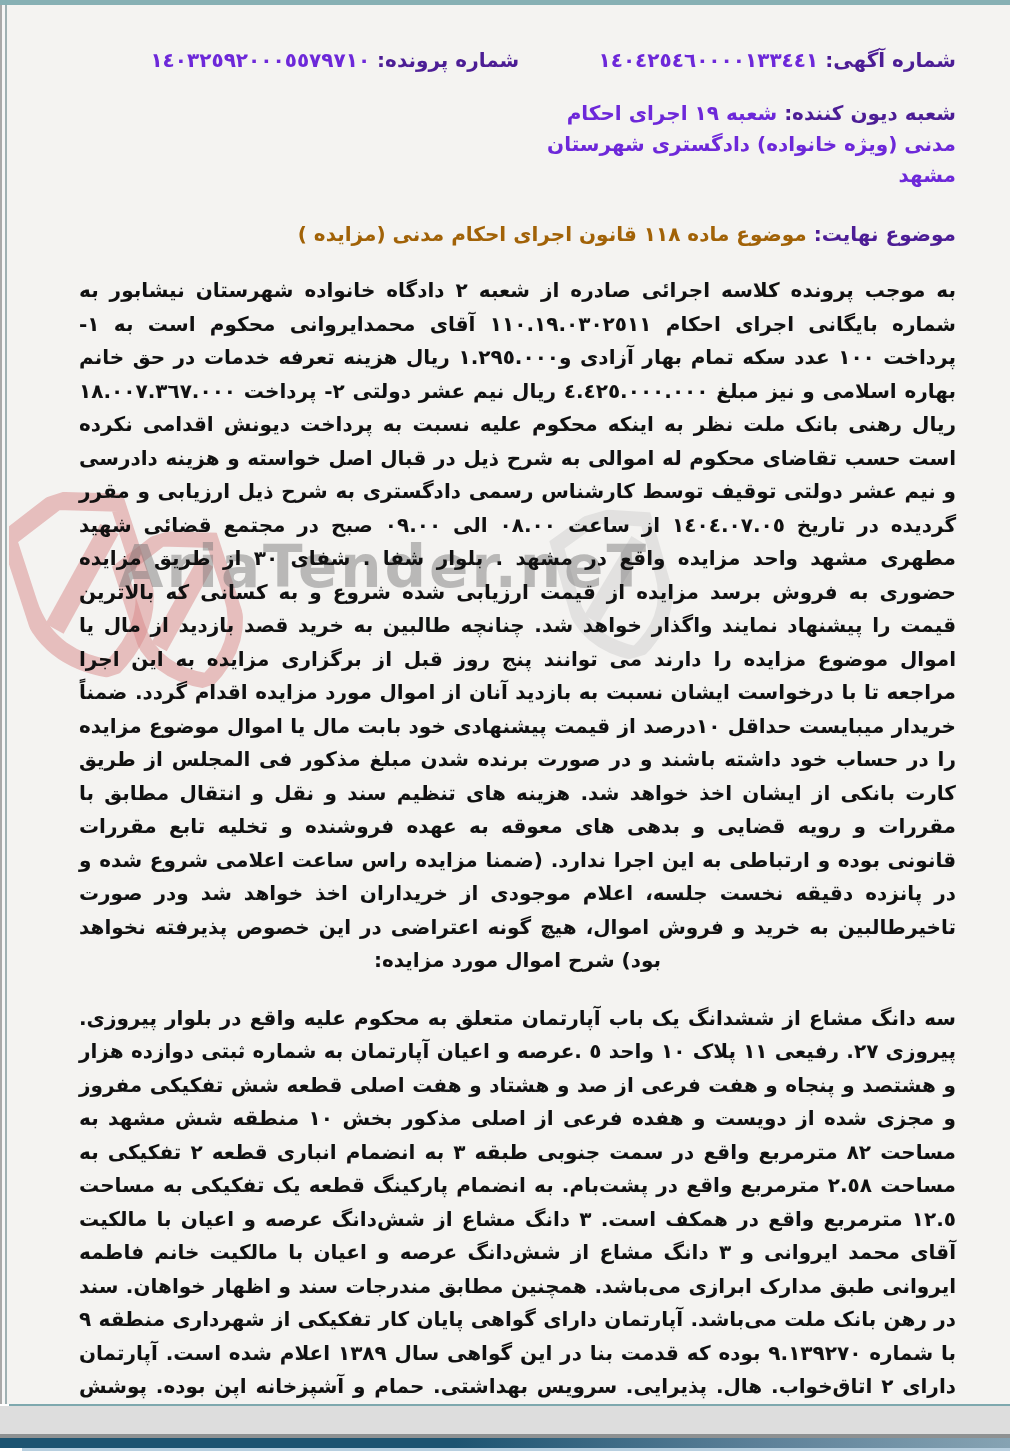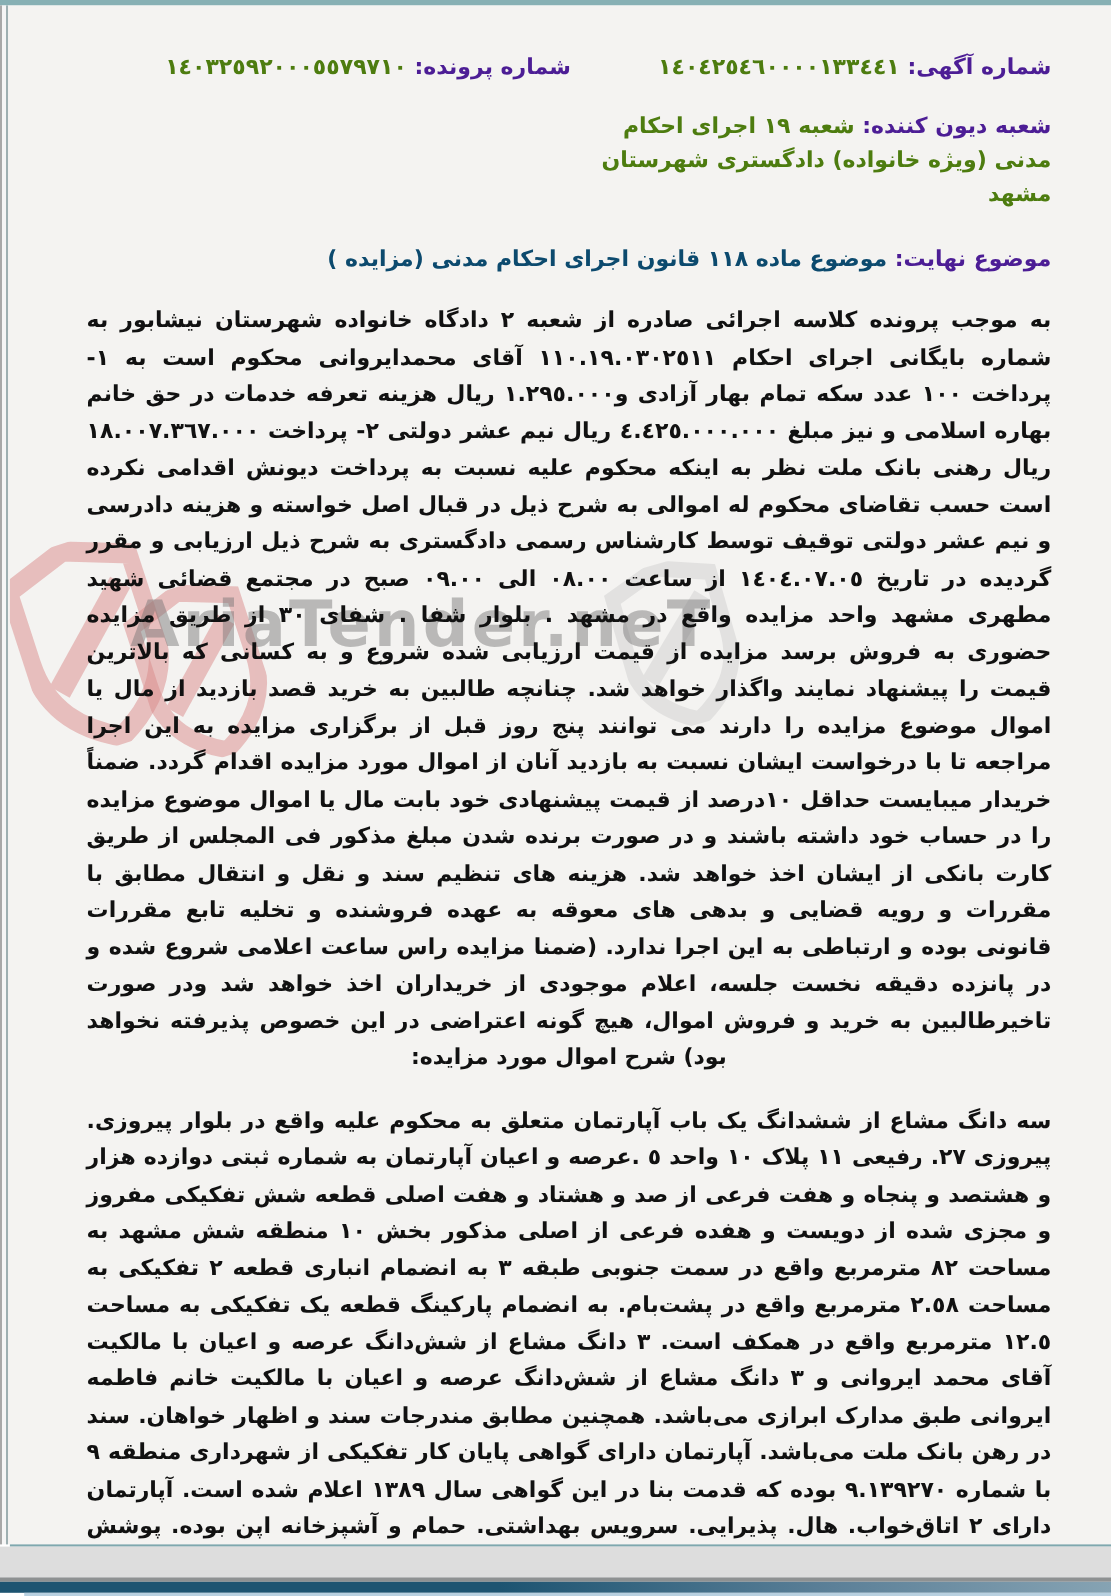--- a/index.html
+++ b/index.html
@@ -39,23 +39,23 @@
   }
   .wm-shield{position:absolute;opacity:0.5;}
   .wm-shield.s1{top:15px;right:560px;width:130px;height:190px;transform:rotate(-18deg);}
   .wm-shield.s2{top:55px;right:470px;width:110px;height:160px;transform:rotate(-18deg);}
   .wm-shield.s3{top:35px;right:40px;width:105px;height:150px;transform:rotate(-16deg);opacity:0.4;}
 
   
   .header-grid{display:grid;grid-template-columns:46% 54%;column-gap:26px;row-gap:22px;margin-bottom:28px;}
   .hfield{font-size:20px;line-height:31px;font-weight:bold;}
   .hlabel{color:#4c1d95;font-weight:bold;}
-  .hvalue{color:#4d7c0f;font-weight:bold;}
+  .hvalue{color:#6d28d9;font-weight:bold;}
   .row-field{margin:0 0 18px 0;font-size:20px;line-height:31px;font-weight:bold;}
-  .row-field .hvalue{color:#0c4a6e;}
+  .row-field .hvalue{color:#a16207;}
 
   
   .body-par{
     margin:24px 0 0 16px;font-size:20px;font-weight:bold;line-height:33.5px;
     text-align:justify;color:#111111;
   }
   .body-par.center-last{text-align-last:center;}
   .body-par.right-last{text-align-last:right;}
 </style>
 </head>

